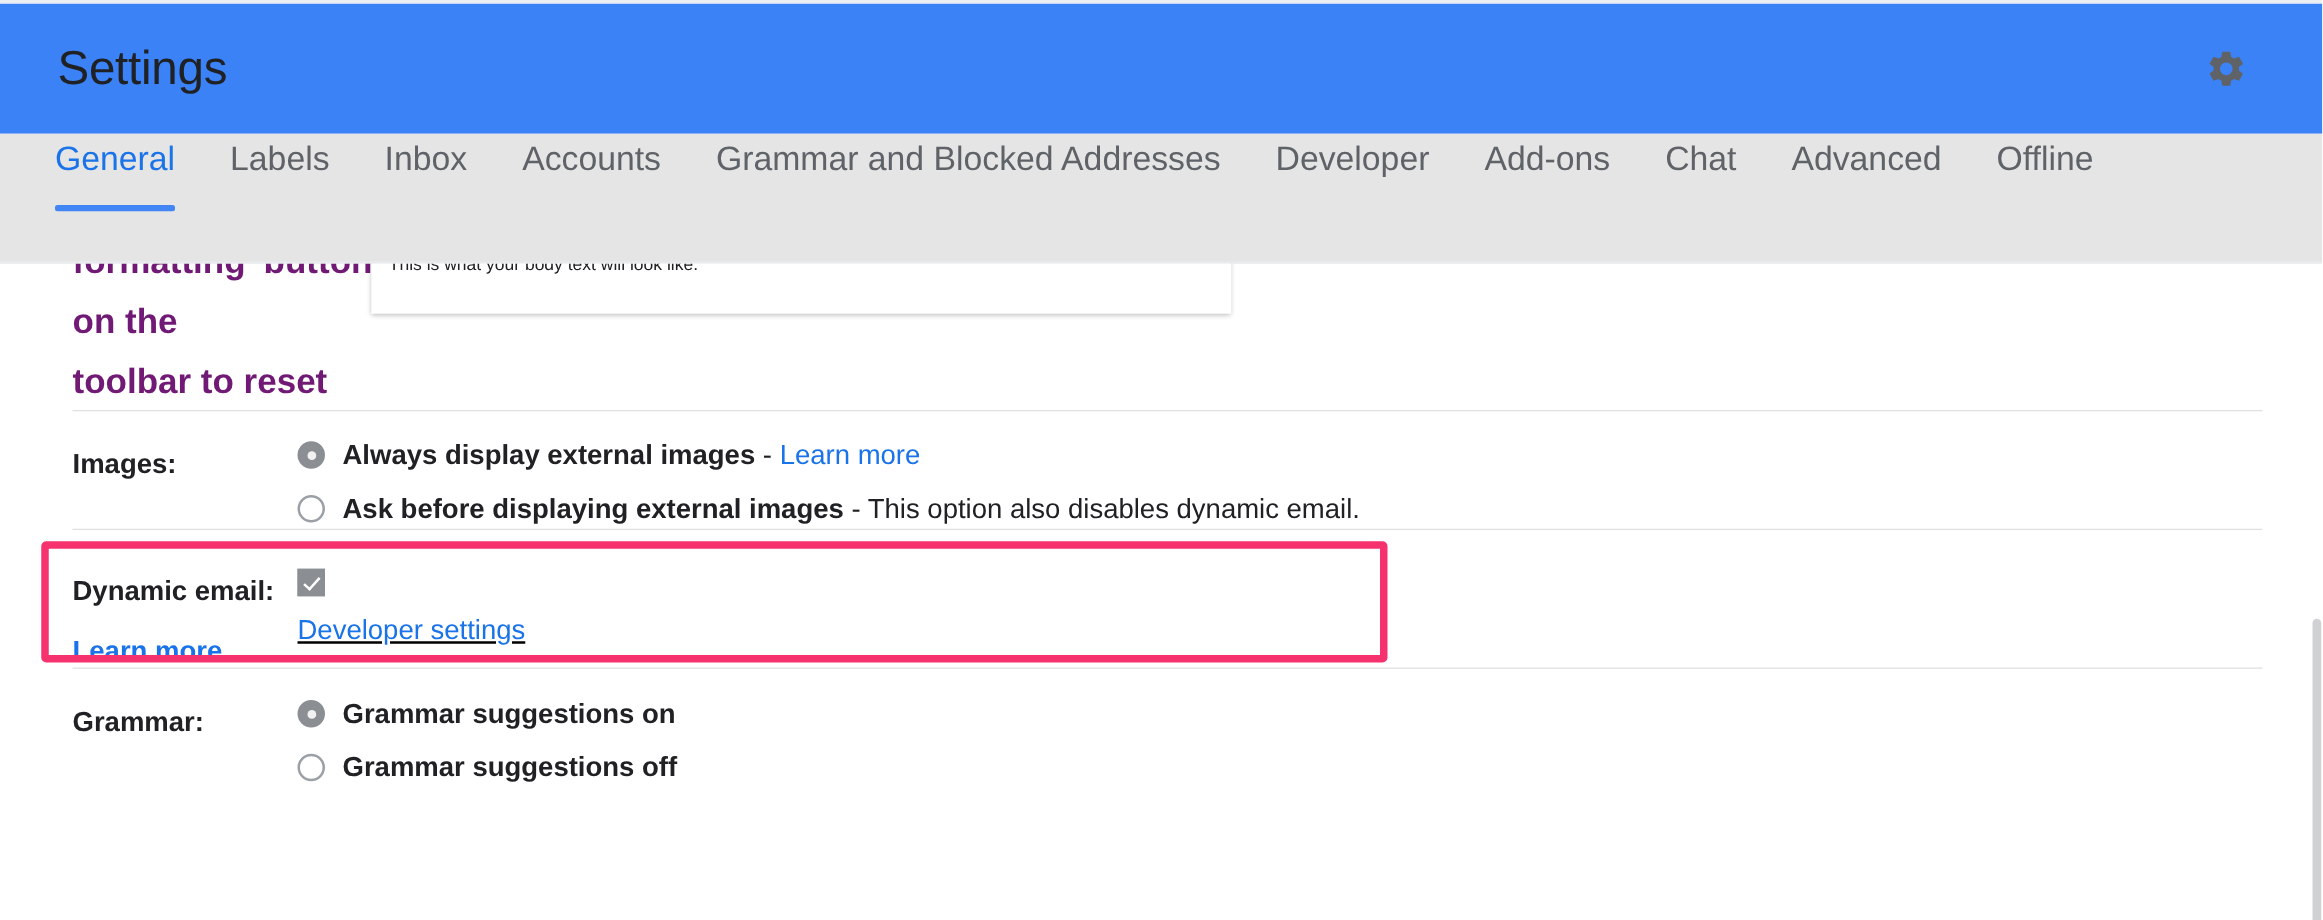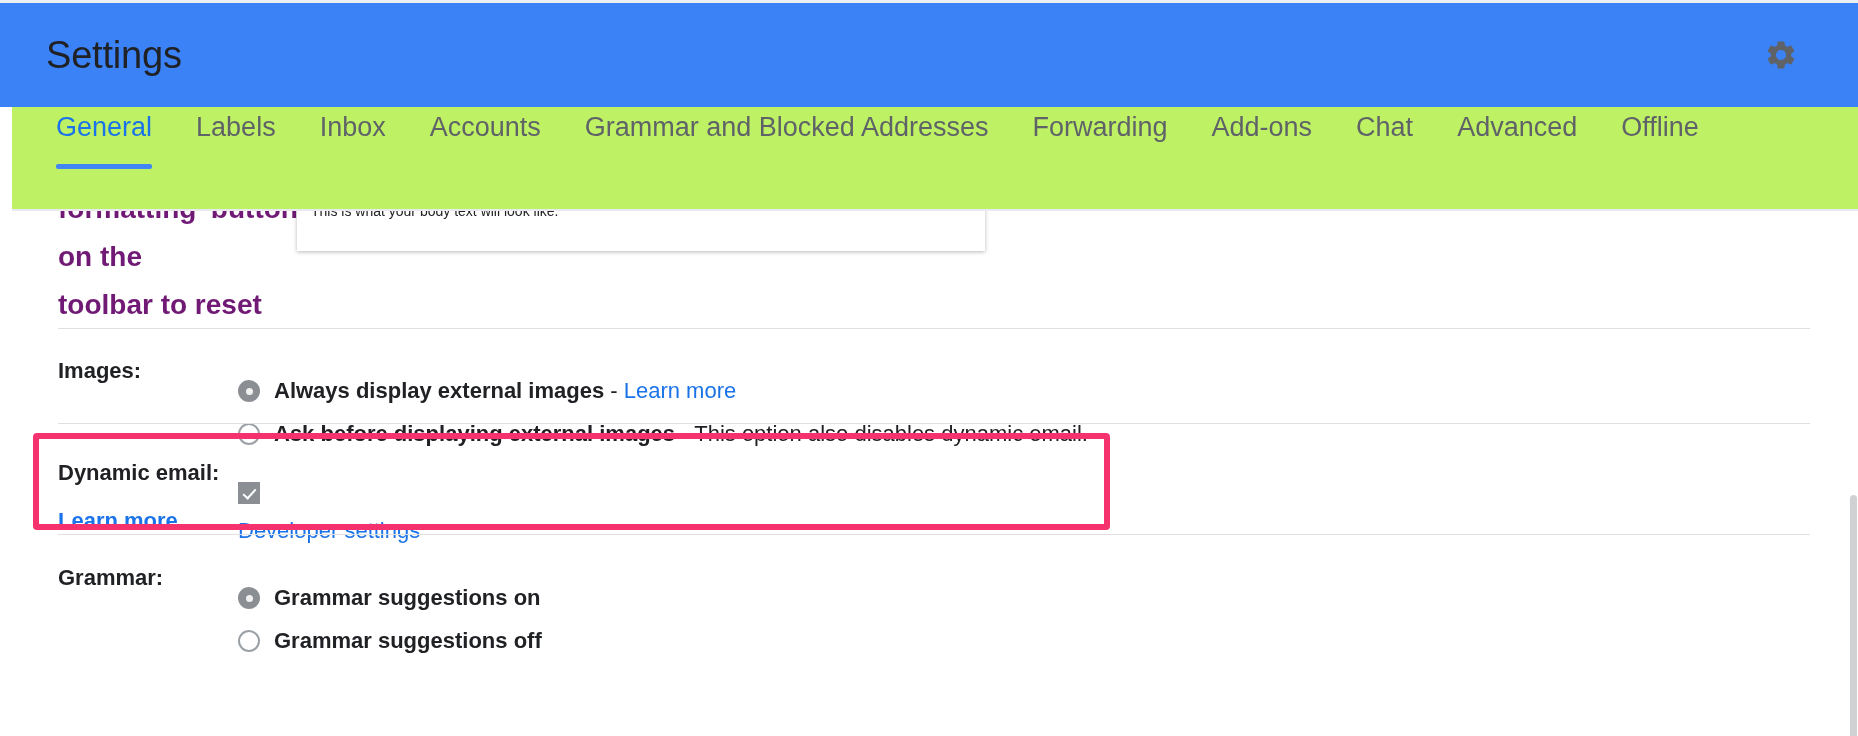--- a/index.html
+++ b/index.html
@@ -48,23 +48,23 @@
     width: 42px; height: 42px;
     display: flex; align-items: center; justify-content: center;
     cursor: pointer;
     background: transparent; border: 0; padding: 0;
   }
   .gear-btn svg { display: block; }
 
   
   .tabbar-wrap {
     position: absolute;
-    top: 107px; left: 12px; right: 0;
+    top: 107px; left: 0; right: 0;
     height: 104px;
-    background: #bef264;
+    background: #e5e5e5;
     border-bottom: 2px solid #e8eaed;
   }
   .tabbar {
     position: absolute;
     top: 0; left: 44px; right: 0;
     display: flex;
     align-items: flex-start;
   }
   .tab {
     position: relative;
@@ -130,21 +130,20 @@
     padding-left: 58px;
     font-size: 22px;
     font-weight: bold;
     color: #202124;
     line-height: 48px;
   }
 
   .value-col {
     flex: 1 1 auto;
     padding-right: 40px;
-    margin-top: 27px;
   }
 
   
   .clipped-block {
     position: absolute;
     top: 0; left: 0; right: 0;
     height: 120px;
     overflow: hidden;
   }
   .clipped-left {
@@ -235,20 +234,21 @@
   .link {
     color: #1a73e8;
     text-decoration: none;
     cursor: pointer;
   }
 
   .sublinks {
     margin-top: 10px;
     font-size: 22px;
     line-height: 34px;
+    text-decoration: underline;
   }
 
   
   .highlight {
     position: absolute;
     border: 6px solid #f5326e;
     border-radius: 4px;
     pointer-events: none;
     z-index: 30;
   }
@@ -287,21 +287,21 @@
     </button>
   </div>
 
   <div class="tabbar-wrap">
     <div class="tabbar">
       <button class="tab active">General</button>
       <button class="tab">Labels</button>
       <button class="tab">Inbox</button>
       <button class="tab">Accounts</button>
       <button class="tab">Grammar and Blocked Addresses</button>
-      <button class="tab">Forwarding</button>
+      <button class="tab">Developer</button>
       <button class="tab">Add-ons</button>
       <button class="tab">Chat</button>
       <button class="tab">Advanced</button>
       <button class="tab">Offline</button>
     </div>
     <div class="subtab-row">
       <button class="subtab">Themes</button>
     </div>
   </div>
 

